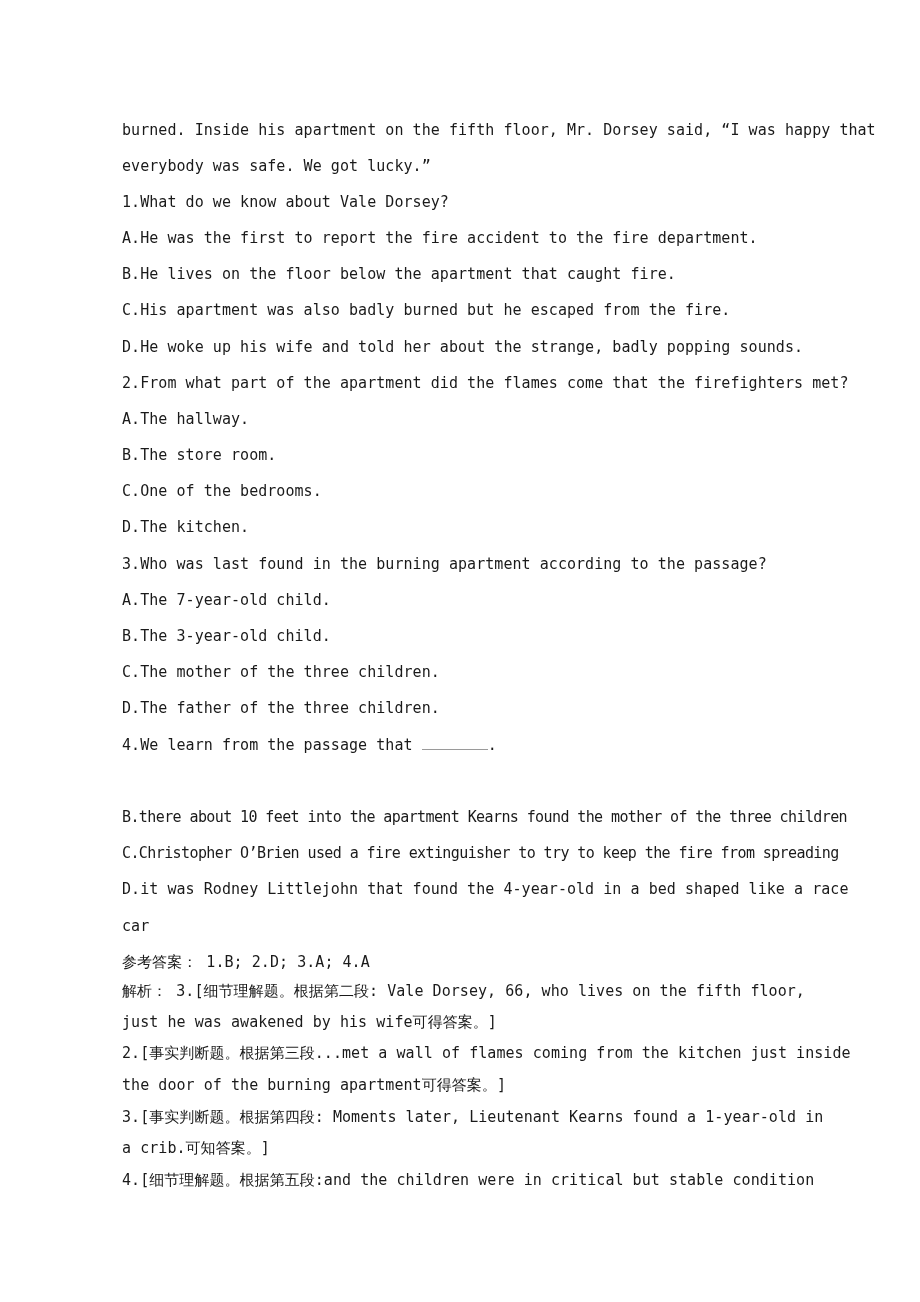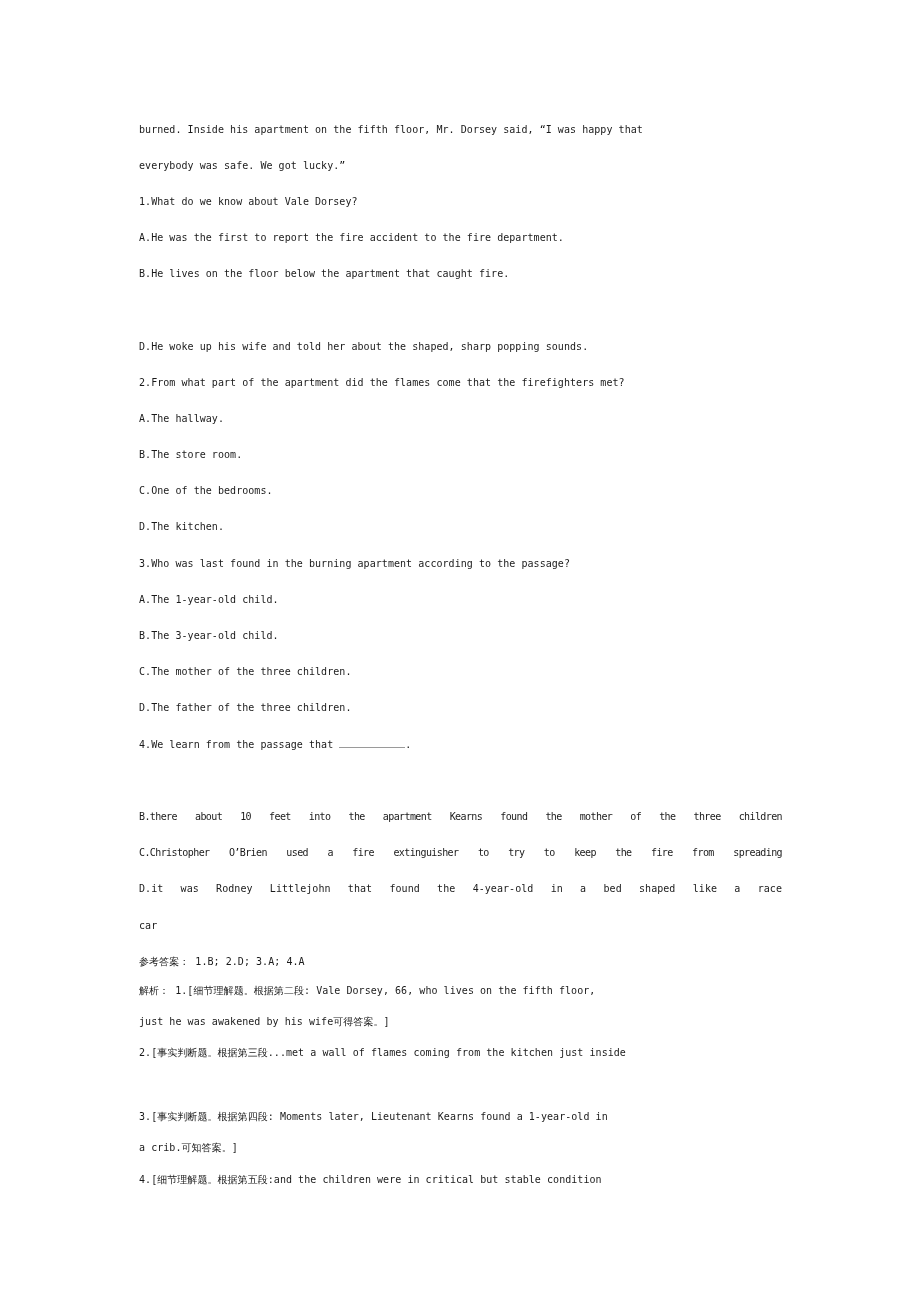--- a/index.html
+++ b/index.html
@@ -16,23 +16,23 @@
       color: #1a1a1a;
     }
     .page {
       position: absolute;
       left: 0; top: 0;
       width: 920px;
       height: 1302px;
     }
     .line {
       position: absolute;
-      left: 139px;
+      left: 122px;
       width: 690px;
-      font-size: 10px;
+      font-size: 15px;
       line-height: 20px;
       white-space: nowrap;
       letter-spacing: 0.05px;
     }
     .justify {
       text-align: justify;
       text-align-last: justify;
       width: 643px;
     }
     .blank {
@@ -47,48 +47,50 @@
 <body>
 
 <div class="page">
 
   <div class="line" style="top:120px">burned. Inside his apartment on the fifth floor, Mr. Dorsey said, “I was happy that</div>
   <div class="line" style="top:156px">everybody was safe. We got lucky.”</div>
 
   <div class="line" style="top:192px">1.What do we know about Vale Dorsey?</div>
   <div class="line" style="top:228px">A.He was the first to report the fire accident to the fire department.</div>
   <div class="line" style="top:264px">B.He lives on the floor below the apartment that caught fire.</div>
-  <div class="line" style="top:337px">D.He woke up his wife and told her about the shaped, sharp popping sounds.</div>
+  <div class="line" style="top:300px">C.His apartment was also badly burned but he escaped from the fire.</div>
+  <div class="line" style="top:337px">D.He woke up his wife and told her about the strange, badly popping sounds.</div>
 
   <div class="line" style="top:373px">2.From what part of the apartment did the flames come that the firefighters met?</div>
   <div class="line" style="top:409px">A.The hallway.</div>
   <div class="line" style="top:445px">B.The store room.</div>
   <div class="line" style="top:481px">C.One of the bedrooms.</div>
   <div class="line" style="top:517px">D.The kitchen.</div>
 
   <div class="line" style="top:554px">3.Who was last found in the burning apartment according to the passage?</div>
-  <div class="line" style="top:590px">A.The 1-year-old child.</div>
+  <div class="line" style="top:590px">A.The 7-year-old child.</div>
   <div class="line" style="top:626px">B.The 3-year-old child.</div>
   <div class="line" style="top:698px">D.The father of the three children.</div>
   <div class="line" style="top:662px">C.The mother of the three children.</div>
 
   <div class="line" style="top:735px">
     <span style="white-space:pre">4.We learn from the passage that </span><span class="blank"></span><span>.</span>
   </div>
   <div class="line justify" style="top:807px; letter-spacing:-0.6px">B.there about 10 feet into the apartment Kearns found the mother of the three children</div>
   <div class="line justify" style="top:843px; letter-spacing:-0.6px">C.Christopher O’Brien used a fire extinguisher to try to keep the fire from spreading</div>
   <div class="line justify" style="top:879px">D.it was Rodney Littlejohn that found the 4-year-old in a bed shaped like a race</div>
   <div class="line" style="top:916px">car</div>
 
   <div class="line" style="top:952px">
     <span>参考答案：</span><span style="white-space:pre"> 1.B; 2.D; 3.A; 4.A</span>
   </div>
 
   <div class="line" style="top:981px">
-    <span>解析：</span><span style="white-space:pre"> 1.[细节理解题。根据第二段: Vale Dorsey, 66, who lives on the fifth floor,</span>
+    <span>解析：</span><span style="white-space:pre"> 3.[细节理解题。根据第二段: Vale Dorsey, 66, who lives on the fifth floor,</span>
   </div>
   <div class="line" style="top:1012px">just he was awakened by his wife可得答案。]</div>
   <div class="line" style="top:1043px">2.[事实判断题。根据第三段...met a wall of flames coming from the kitchen just inside</div>
+  <div class="line" style="top:1075px">the door of the burning apartment可得答案。]</div>
   <div class="line" style="top:1107px">3.[事实判断题。根据第四段: Moments later, Lieutenant Kearns found a 1-year-old in</div>
   <div class="line" style="top:1138px">a crib.可知答案。]</div>
   <div class="line" style="top:1170px">4.[细节理解题。根据第五段:and the children were in critical but stable condition</div>
 
 </div>
 
 </body></html>

